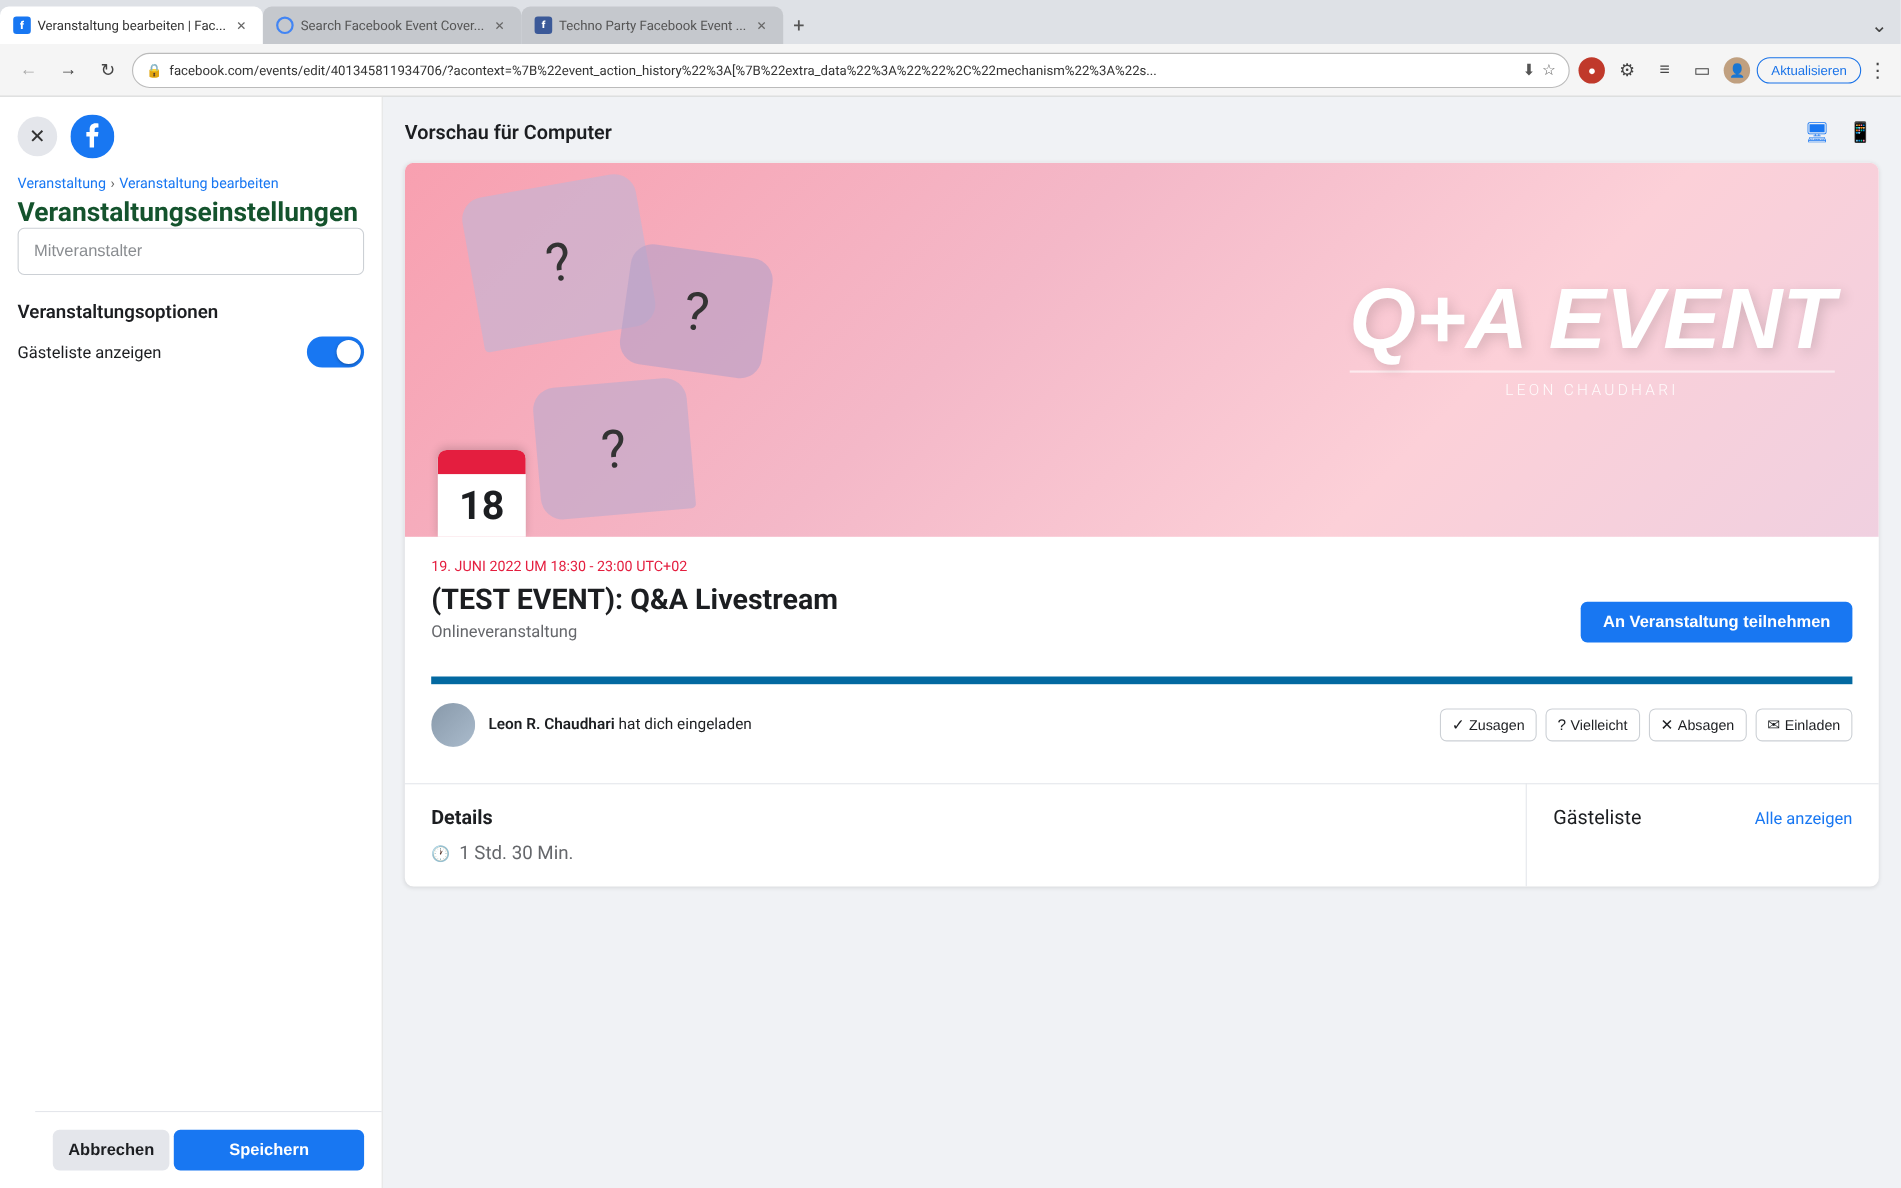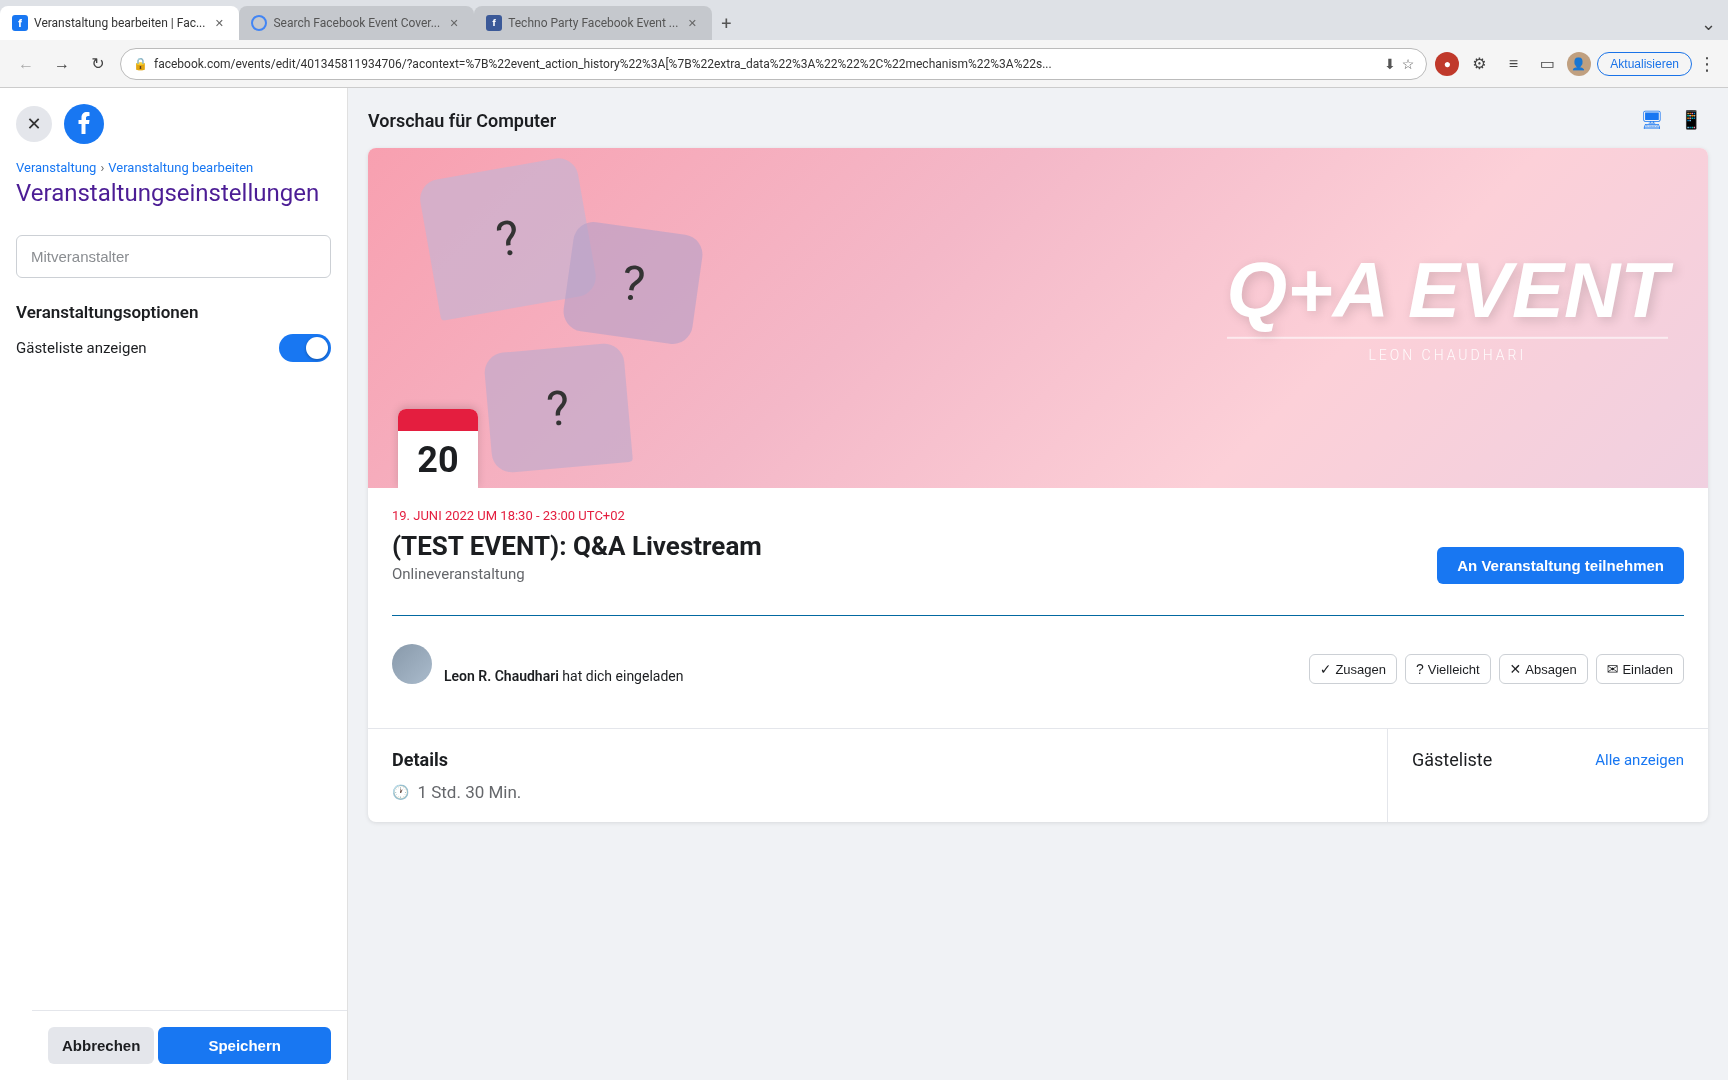--- a/index.html
+++ b/index.html
@@ -32,21 +32,21 @@
     .app-container { display: flex; width: 100%; height: calc(1080px - 88px); background: #f0f2f5; }
 
     
     .sidebar { width: 348px; background: #fff; display: flex; flex-direction: column; border-right: 1px solid #e0e0e0; flex-shrink: 0; }
     .sidebar-header { padding: 16px 16px 8px 16px; display: flex; align-items: center; gap: 12px; }
     .close-btn { width: 36px; height: 36px; border-radius: 50%; background: #e4e6eb; display: flex; align-items: center; justify-content: center; cursor: pointer; font-size: 18px; color: #333; border: none; }
     .fb-logo { width: 40px; height: 40px; }
     .sidebar-content { padding: 8px 16px; flex: 1; overflow-y: auto; }
     .breadcrumb { font-size: 13px; color: #1877f2; margin-bottom: 4px; display: flex; gap: 4px; align-items: flex-end; }
     .breadcrumb-sep { color: #666; }
-    .page-title { font-size: 24px; font-weight: 400; color: #4c1d95; margin-bottom: 28px; }
+    .page-title { font-size: 24px; font-weight: 700; color: #14532d; margin-bottom: 0; }
     .input-field { width: 100%; border: 1px solid #ccd0d5; border-radius: 6px; padding: 12px 14px; font-size: 15px; color: #1c1e21; outline: none; margin-bottom: 16px; }
     .input-field::placeholder { color: #8a8d91; }
     .section-title { font-size: 17px; font-weight: 600; color: #1c1e21; margin-bottom: 12px; margin-top: 8px; }
     .option-row { display: flex; align-items: center; justify-content: space-between; margin-bottom: 12px; }
     .option-label { font-size: 15px; color: #1c1e21; }
     .toggle { position: relative; width: 52px; height: 28px; }
     .toggle input { opacity: 0; width: 0; height: 0; }
     .toggle-slider { position: absolute; top: 0; left: 0; right: 0; bottom: 0; background: #1877f2; border-radius: 28px; cursor: pointer; transition: 0.3s; }
     .toggle-slider:before { position: absolute; content: ''; height: 22px; width: 22px; left: 27px; bottom: 3px; background: white; border-radius: 50%; transition: 0.3s; box-shadow: 0 1px 3px rgba(0,0,0,0.3); }
     .sidebar-footer { padding: 16px; display: flex; gap: 4px; border-top: 1px solid #e4e6eb; margin-left: 32px; }
@@ -72,21 +72,21 @@
     .event-date-block { position: absolute; bottom: -1px; left: 30px; width: 80px; background: #fff; border-radius: 8px 8px 0 0; box-shadow: 0 -2px 8px rgba(0,0,0,0.15); overflow: hidden; }
     .date-month-bar { background: #e41e3f; height: 22px; display: flex; align-items: center; justify-content: center; }
     .date-day { font-size: 36px; font-weight: 700; color: #1c1e21; text-align: center; padding: 8px 0; }
 
     .event-info { padding: 20px 24px 16px 24px; }
     .event-date-text { color: #e41e3f; font-size: 13px; font-weight: 400; margin-bottom: 8px; }
     .event-name { font-size: 26px; font-weight: 700; color: #1c1e21; margin-bottom: 4px; }
     .event-type { font-size: 15px; color: #65676b; margin-bottom: 16px; }
     .event-actions-row { display: flex; align-items: center; justify-content: space-between; margin-bottom: 16px; }
     .join-btn { background: #1877f2; color: #fff; border: none; border-radius: 6px; padding: 10px 20px; font-size: 15px; font-weight: 600; cursor: pointer; }
-    .invited-row { display: flex; align-items: flex-end; gap: 12px; padding: 28px 0; border-top: 1px solid #0369a1; }
+    .invited-row { display: flex; align-items: center; gap: 12px; padding: 17px 0; border-top: 7px solid #0369a1; }
     .avatar { width: 40px; height: 40px; border-radius: 50%; background: #c8d0d8; overflow: hidden; flex-shrink: 0; }
     .avatar-img { width: 100%; height: 100%; object-fit: cover; background: linear-gradient(135deg, #8899aa, #aabbcc); }
     .invited-text { font-size: 14px; color: #1c1e21; }
     .invited-name { font-weight: 600; }
     .rsvp-buttons { display: flex; gap: 8px; margin-left: auto; }
     .rsvp-btn { display: flex; align-items: center; gap: 4px; padding: 6px 10px; border-radius: 6px; border: 1px solid #ccd0d5; background: #fff; font-size: 13px; color: #1c1e21; cursor: pointer; font-weight: 500; }
     .rsvp-icon { font-size: 14px; }
 
     .event-bottom { display: flex; padding: 0; }
     .details-section { flex: 1; padding: 20px 24px; border-top: 1px solid #e4e6eb; border-right: 1px solid #e4e6eb; }
@@ -217,21 +217,21 @@
         <div class="event-cover-content">
           <div style="position:absolute; right:40px; top:50%; transform:translateY(-60%); text-align:center;">
             <div style="font-size:78px; font-weight:900; color:white; font-family:'Arial Black', sans-serif; text-shadow:3px 3px 12px rgba(0,0,0,0.15); line-height:1; font-style:italic;">Q+A EVENT</div>
             <div style="width:100%; height:2px; background:rgba(255,255,255,0.6); margin:8px 0;"></div>
             <div style="font-size:14px; color:rgba(255,255,255,0.9); letter-spacing:3px; font-weight:300;">LEON CHAUDHARI</div>
           </div>
         </div>
 
         <div class="event-date-block">
           <div class="date-month-bar"></div>
-          <div class="date-day">20</div>
+          <div class="date-day">18</div>
         </div>
       </div>
 
       <div class="event-info">
         <div class="event-date-text">19. JUNI 2022 UM 18:30 - 23:00 UTC+02</div>
 
         <div class="event-actions-row">
           <div>
             <div class="event-name">(TEST EVENT): Q&amp;A Livestream</div>
             <div class="event-type">Onlineveranstaltung</div>

